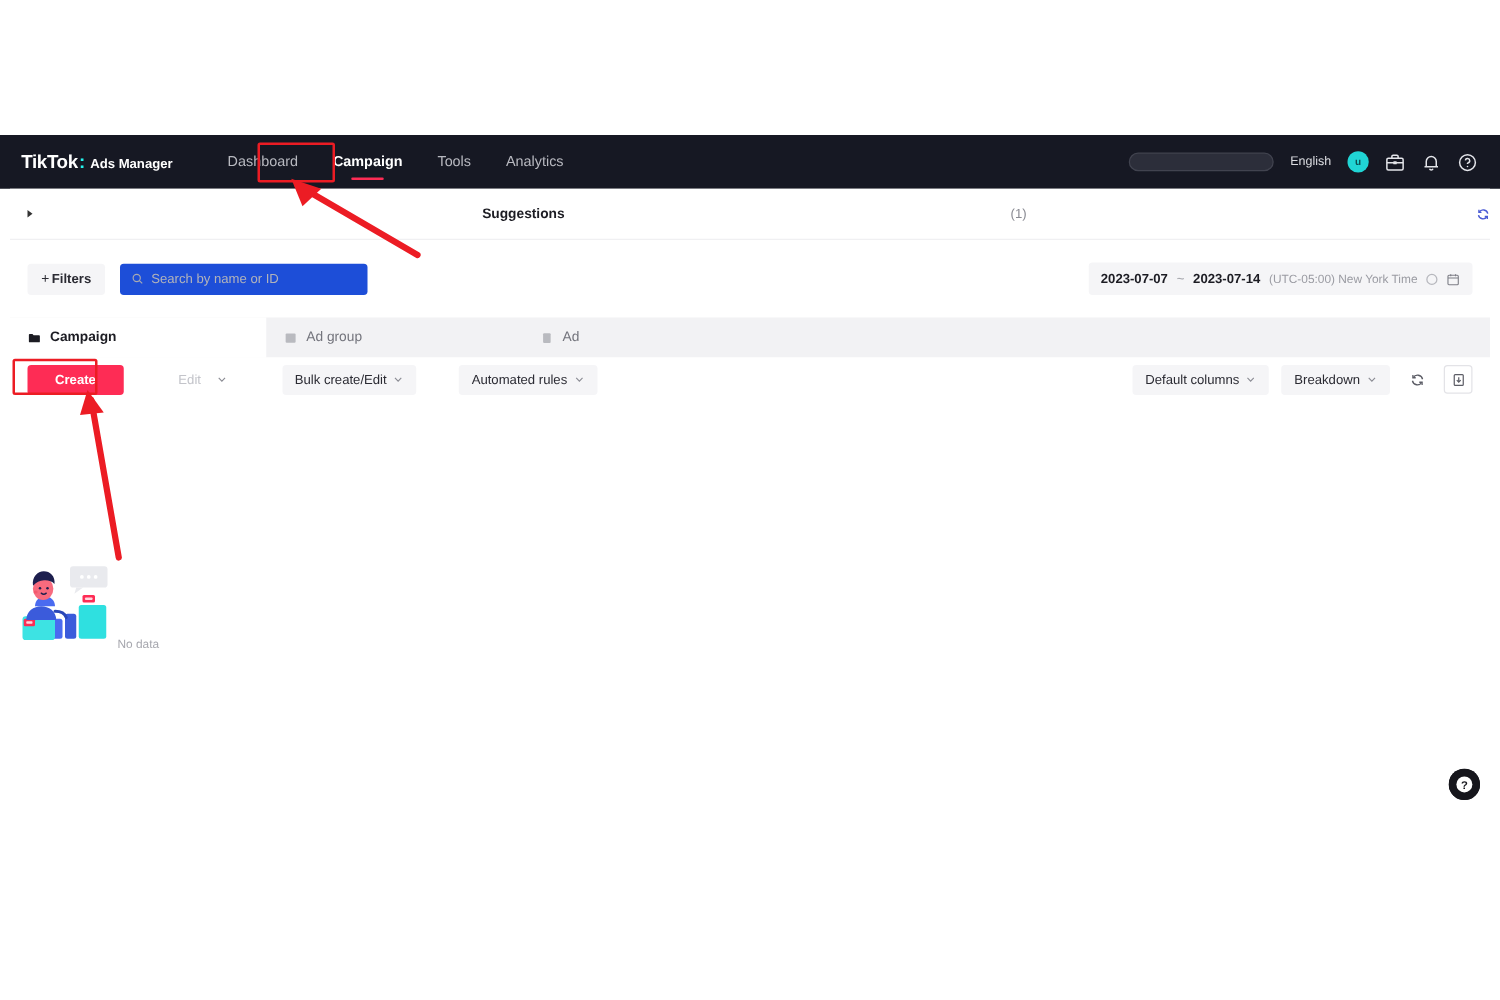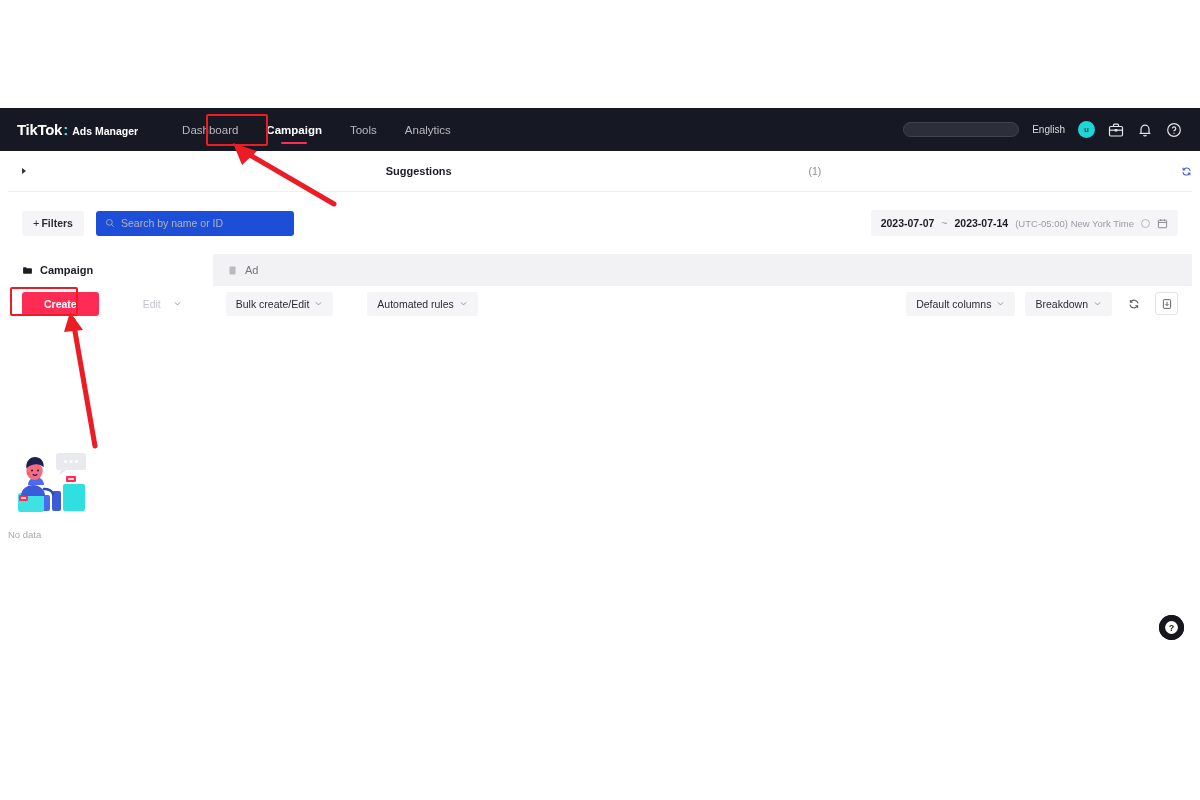--- a/index.html
+++ b/index.html
@@ -139,21 +139,21 @@
   .icon-btn.boxed { border: 1px solid #e3e3e7; }
   .icon-btn svg { width: 12px; height: 12px; display: block; }
 
   
   .content {
     position: absolute; left: 8px; top: 321px; width: 1184px; height: 364px;
     background: #ffffff;
   }
   .empty {
     position: absolute; left: 0; right: 0; top: 128px;
-    display: flex; flex-direction: column; align-items: flex-start;
+    display: flex; flex-direction: row; align-items: flex-end;
   }
   .empty-art { width: 86px; height: 72px; display: block; }
   .empty-text { margin-top: 8px; font-size: 9.5px; color: #a6a7ae; }
 
   
   .fab {
     position: absolute; left: 1159px; top: 615px; width: 25px; height: 25px;
     border-radius: 50%; background: #16161c; display: flex;
     align-items: center; justify-content: center; cursor: pointer;
   }
@@ -266,20 +266,28 @@
       <span class="tab-ico">
         <svg viewBox="0 0 16 16" fill="#1c1c23">
           <path d="M1.6 4.2a1 1 0 0 1 1-1h3.2l1.3 1.5h6.3a1 1 0 0 1 1 1v6.1a1 1 0 0 1-1 1H2.6a1 1 0 0 1-1-1z"></path>
         </svg>
       </span>
       <span>Campaign</span>
     </div>
     <div class="tab">
       <span class="tab-ico">
         <svg viewBox="0 0 16 16" fill="#b9babf">
+          <rect x="2.2" y="2.6" width="11.6" height="10.8" rx="1.3"></rect>
+        </svg>
+      </span>
+      <span>Ad group</span>
+    </div>
+    <div class="tab">
+      <span class="tab-ico">
+        <svg viewBox="0 0 16 16" fill="#b9babf">
           <rect x="3.6" y="2.2" width="8.8" height="11.6" rx="1.3"></rect>
         </svg>
       </span>
       <span>Ad</span>
     </div>
   </div>
 
   <div class="toolbar">
     <button class="btn-create">Create</button>
 

